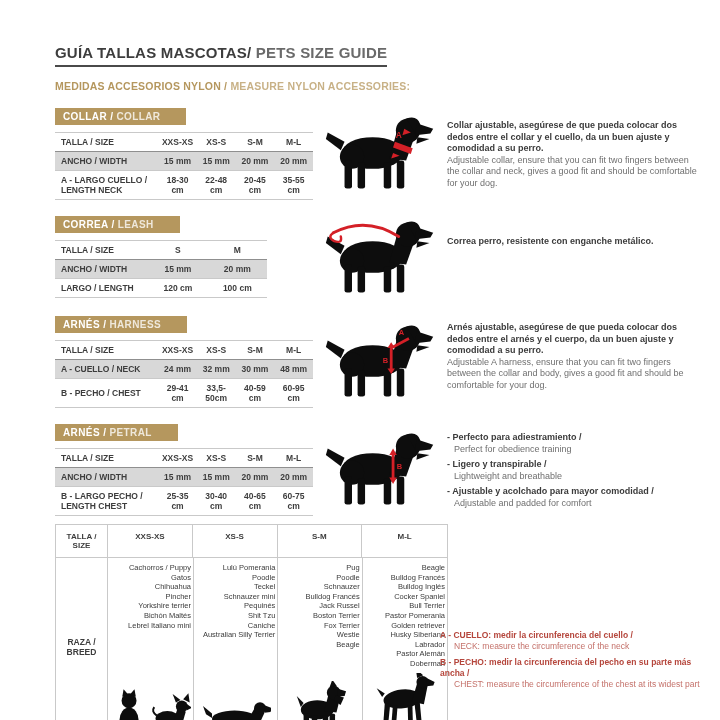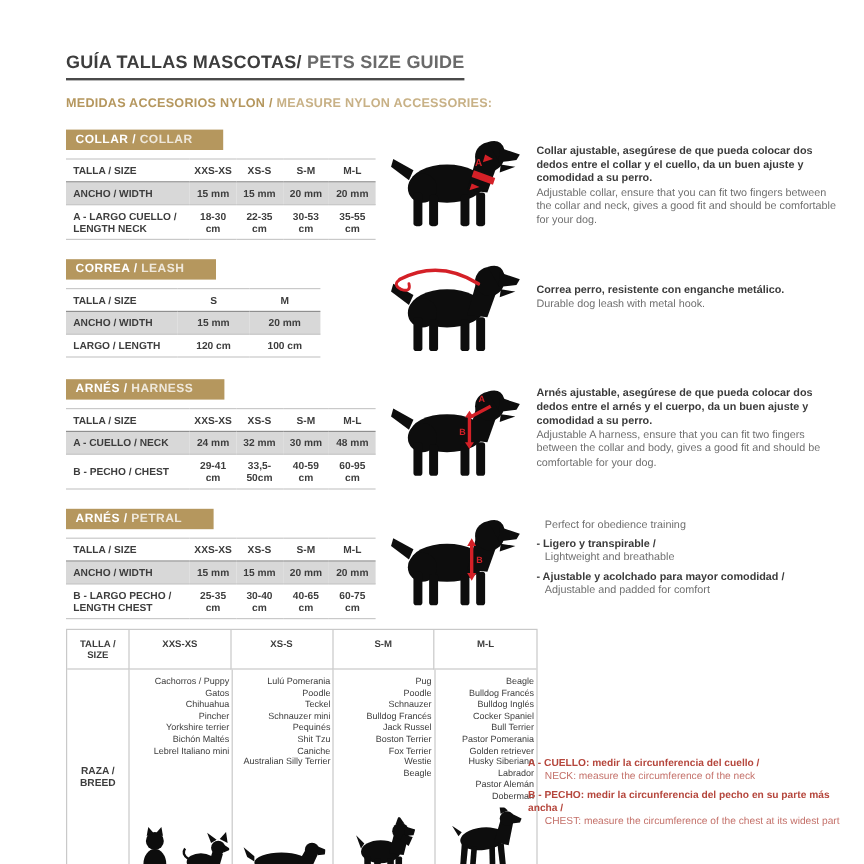--- a/index.html
+++ b/index.html
@@ -106,22 +106,22 @@
         <tr class="shaded">
           <td>ANCHO / WIDTH</td>
           <td>15 mm</td>
           <td>15 mm</td>
           <td>20 mm</td>
           <td>20 mm</td>
         </tr>
         <tr>
           <td>A - LARGO CUELLO / LENGTH NECK</td>
           <td>18-30 cm</td>
-          <td>22-35 cm</td>
-          <td>30-53 cm</td>
+          <td>22-48 cm</td>
+          <td>20-45 cm</td>
           <td>35-55 cm</td>
         </tr>
       </tbody>
         </table>
     </div>
     <div class="col-dog">
       <svg width="112" height="86" viewBox="0 0 120 92">
         <g fill="#0d0d0d">
           <polygon points="4,24 22,34 18,43 2,31"></polygon>
           <ellipse cx="52" cy="46" rx="33" ry="17"></ellipse>
@@ -196,21 +196,20 @@
           <polygon points="100,29 113,31 99,36"></polygon>
         </g>
         <g stroke="#d42027" fill="none" stroke-linecap="round">
           <path d="M10,20 Q45,2 80,24" stroke-width="3.2"></path>
           <path d="M10,20 q-7,5 1,9 q9,3 7,-5" stroke-width="2.6"></path>
         </g>
       </svg>
     </div>
     <div class="col-desc pt-22">
       <p class="es">Correa perro, resistente con enganche metálico.</p>
-      <p class="en">Durable dog leash with metal hook.</p>
     </div>
   </section>
 
   
   <section class="sec">
     <div class="col-left">
       <div class="badge"><span>ARNÉS /</span><span class="badge-en">HARNESS</span></div>
       <table class="spec">
         <colgroup>
             <col style="width:40%">
@@ -336,20 +335,21 @@
         </g>
         <g fill="#d42027">
           <polygon points="74,24 70,31 78,31"></polygon>
           <polygon points="74,62 70,55 78,55"></polygon>
         </g>
         <text x="78" y="46" font-size="8" font-weight="bold" fill="#d42027">B</text>
       </svg>
     </div>
     <div class="col-desc pt-10">
       <div class="bullet">
+        <div class="es">- Perfecto para adiestramiento /</div>
         <div class="en">Perfect for obedience training</div>
       </div>
       <div class="bullet">
         <div class="es">- Ligero y transpirable /</div>
         <div class="en">Lightweight and breathable</div>
       </div>
       <div class="bullet">
         <div class="es">- Ajustable y acolchado para mayor comodidad /</div>
         <div class="en">Adjustable and padded for comfort</div>
       </div>

